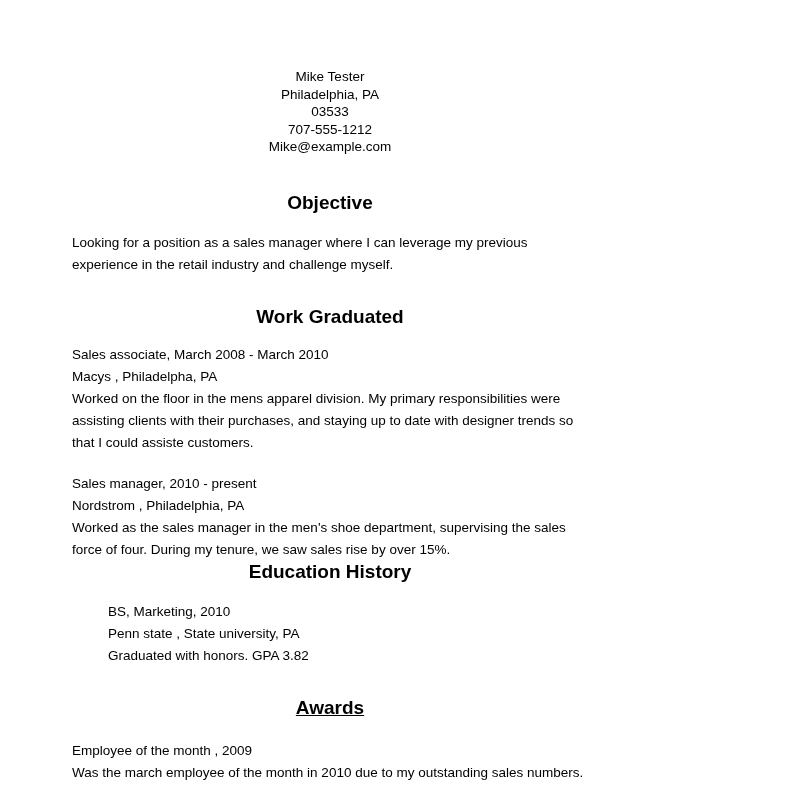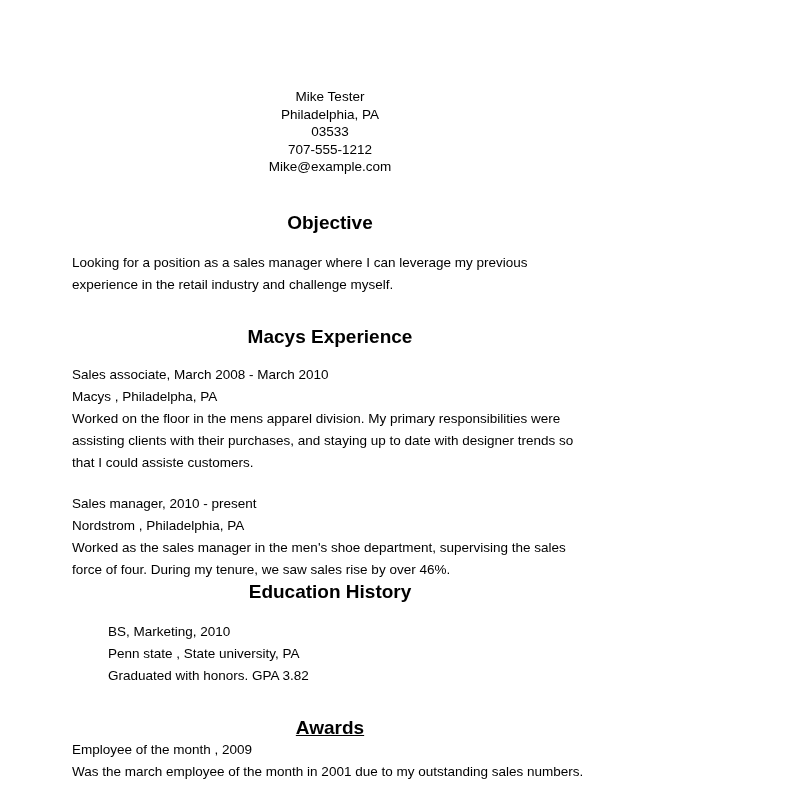--- a/index.html
+++ b/index.html
@@ -11,21 +11,21 @@
     width: 793px;
     height: 809px;
     font-family: "Liberation Sans", sans-serif;
     color: #000000;
     overflow: hidden;
   }
   .page {
     width: 660px;
     height: 809px;
     box-sizing: border-box;
-    padding: 80px 72px 0 72px;
+    padding: 60px 72px 0 72px;
     position: relative;
   }
   .header-block {
     text-align: center;
     font-size: 13.5px;
     line-height: 17.5px;
     margin-top: 8px;
   }
   .header-block div {
     white-space: pre;
@@ -43,21 +43,21 @@
 
   .body-text {
     font-size: 13.5px;
     line-height: 22px;
     text-align: left;
     margin: 0;
   }
   .objective-body { margin-top: 18px; }
   .work-body { margin-top: 16px; }
   .edu-body { margin-top: 18px; margin-left: 36px; }
-  .awards-body { margin-top: 0; }
+  .awards-body { margin-top: 21px; }
 
   .job { margin: 0; }
   .job + .job { margin-top: 19px; }
   .line { white-space: normal; }
 </style>
 </head>
 <body>
 
 <div class="page">
 
@@ -65,40 +65,40 @@
     <div>Mike Tester</div>
     <div>Philadelphia, PA</div>
     <div>03533</div>
     <div>707-555-1212</div>
     <div>Mike@example.com</div>
   </div>
 
   <h2 class="section-title sec-objective">Objective</h2>
   <p class="body-text objective-body">Looking for a position as a sales manager where I can leverage my previous experience in the retail industry and challenge myself.</p>
 
-  <h2 class="section-title sec-work">Macys Experience</h2>
+  <h2 class="section-title sec-work">Work Graduated</h2>
   <div class="work-body">
     <div class="job">
       <div class="body-text line">Sales associate, March 2008 - March 2010</div>
       <div class="body-text line">Macys , Philadelpha, PA</div>
       <div class="body-text line">Worked on the floor in the mens apparel division. My primary responsibilities were assisting clients with their purchases, and staying up to date with designer trends so that I could assiste customers.</div>
     </div>
     <div class="job">
       <div class="body-text line">Sales manager, 2010 - present</div>
       <div class="body-text line">Nordstrom , Philadelphia, PA</div>
-      <div class="body-text line">Worked as the sales manager in the men's shoe department, supervising the sales force of four. During my tenure, we saw sales rise by over 46%.</div>
+      <div class="body-text line">Worked as the sales manager in the men's shoe department, supervising the sales force of four. During my tenure, we saw sales rise by over 15%.</div>
     </div>
   </div>
 
   <h2 class="section-title sec-education">Education History</h2>
   <div class="edu-body">
     <div class="body-text line">BS, Marketing, 2010</div>
     <div class="body-text line">Penn state , State university, PA</div>
     <div class="body-text line">Graduated with honors. GPA 3.82</div>
   </div>
 
   <h2 class="section-title sec-awards">Awards</h2>
   <div class="awards-body">
     <div class="body-text line">Employee of the month , 2009</div>
-    <div class="body-text line">Was the march employee of the month in 2001 due to my outstanding sales numbers.</div>
+    <div class="body-text line">Was the march employee of the month in 2010 due to my outstanding sales numbers.</div>
   </div>
 
 </div>
 
 </body></html>

